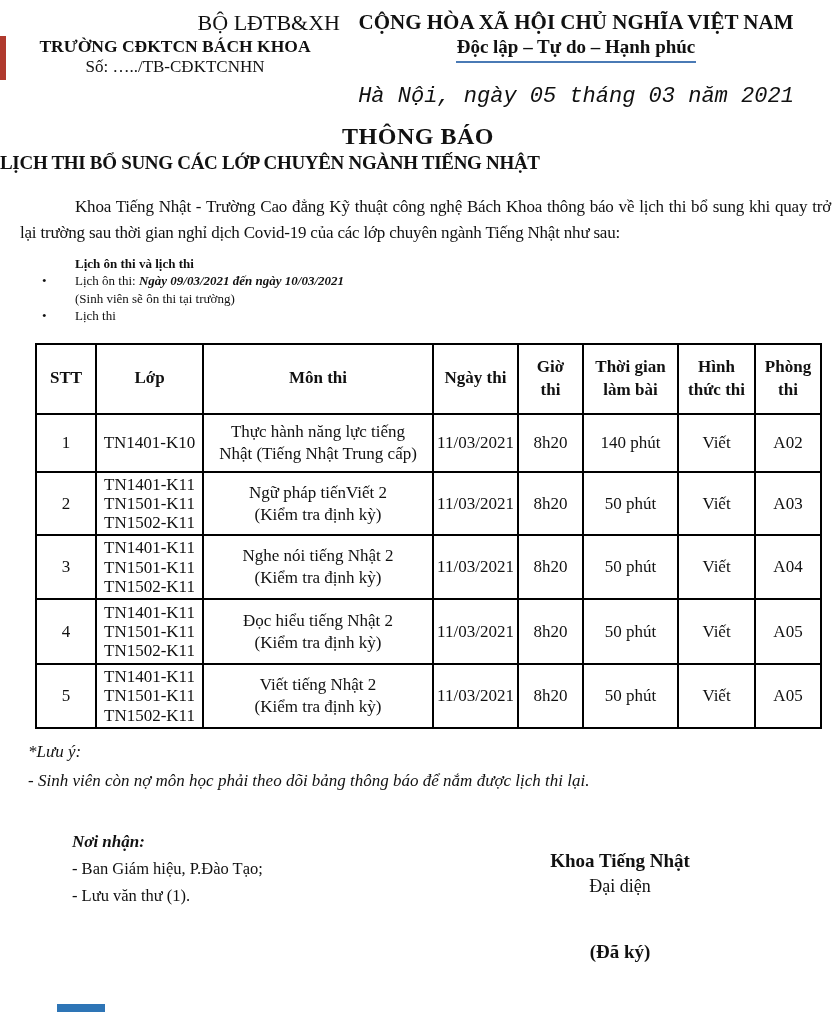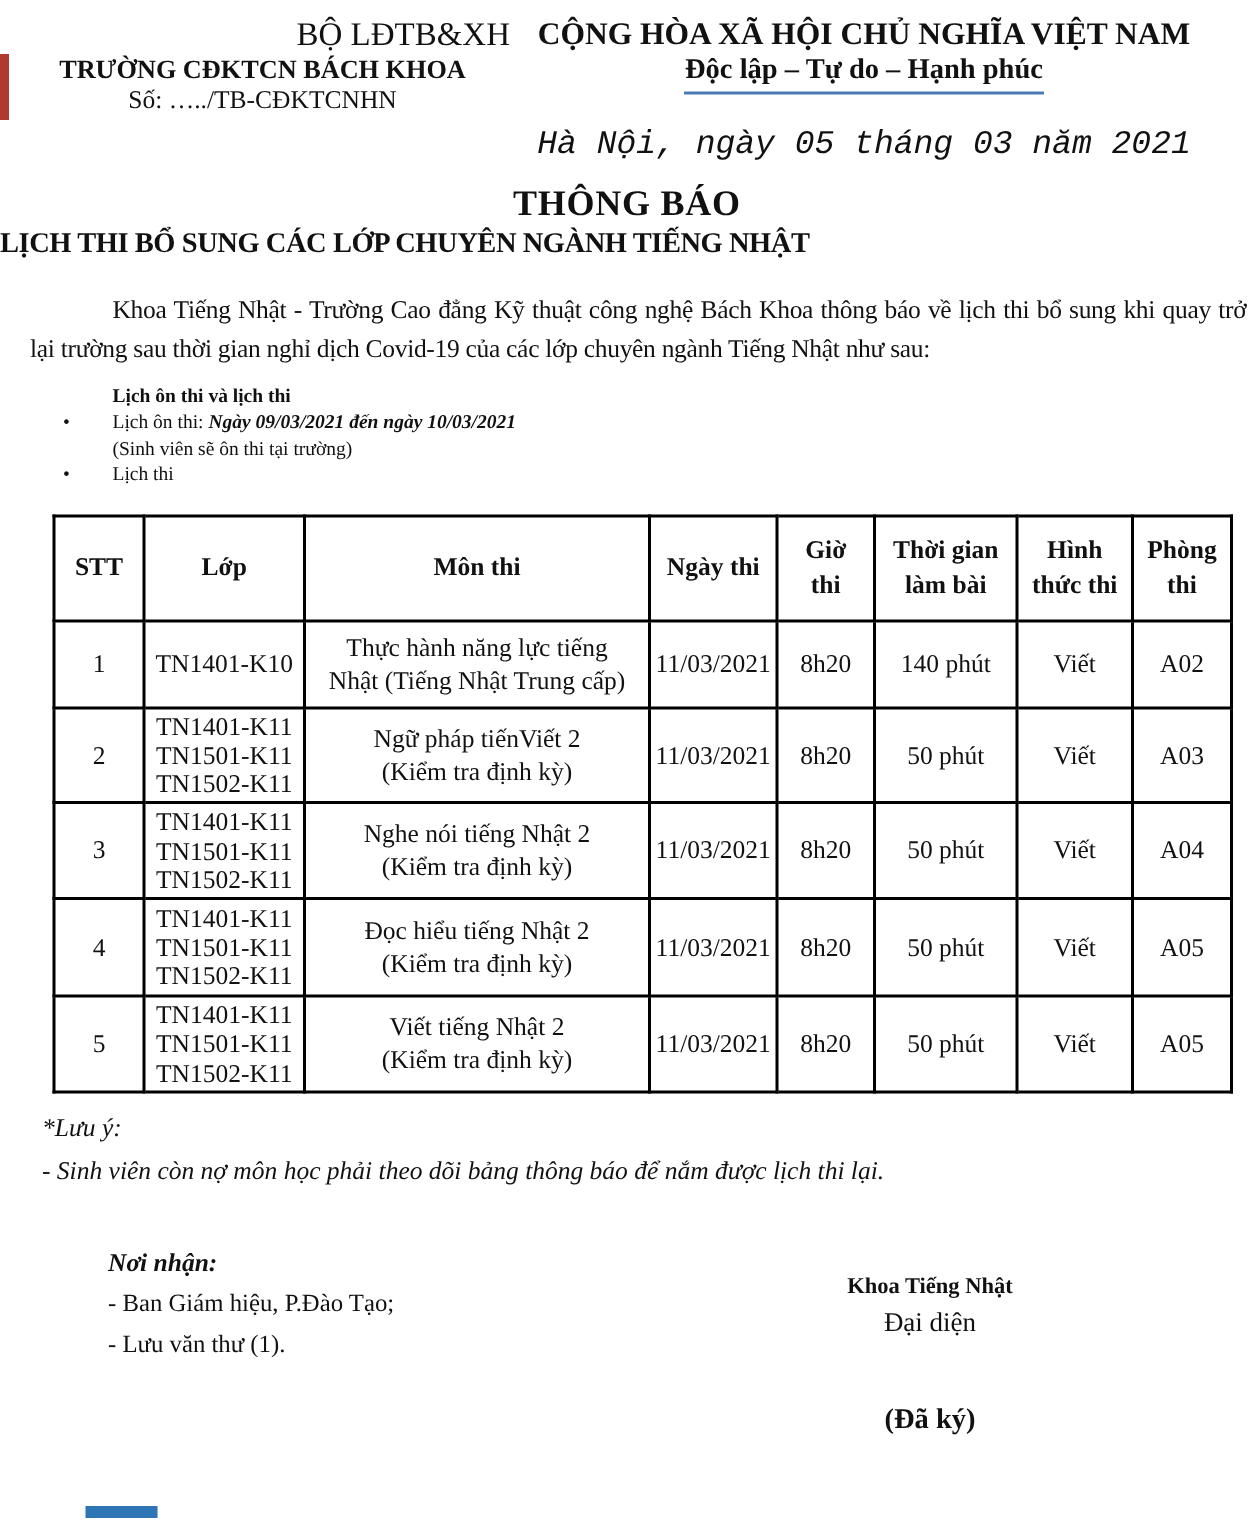--- a/index.html
+++ b/index.html
@@ -52,21 +52,21 @@
   col.w-ngay{width:85px;} col.w-gio{width:65px;} col.w-tg{width:95px;}
   col.w-ht{width:77px;} col.w-ph{width:66px;}
   
   .notes{margin:10px 0 0 28px;font-size:17px;font-style:italic;line-height:1.5;}
   .notes .n-line{margin-top:4px;}
   
   .recipients{position:absolute;left:28px;top:832px;font-size:16.5px;margin-left:44px;}
   .recipients .r-title{font-weight:bold;font-style:italic;font-size:17px;}
   .recipients .r-item{margin-top:7px;}
   .sign-block{position:absolute;left:450px;top:850px;width:340px;text-align:center;}
-  .sign-dept{font-size:15px;font-weight:bold;}
+  .sign-dept{font-size:19px;font-weight:bold;}
   .sign-role{font-size:18px;margin-top:4px;}
   .sign-signed{font-size:19px;font-weight:bold;margin-top:44px;}
   
   .red-mark{position:absolute;left:0;top:36px;width:6px;height:44px;background:#b03a2e;}
   .blue-mark{position:absolute;left:57px;top:1004px;width:48px;height:8px;background:#2e75b6;}
 </style>
 </head>
 <body>
 
 <div class="page">

